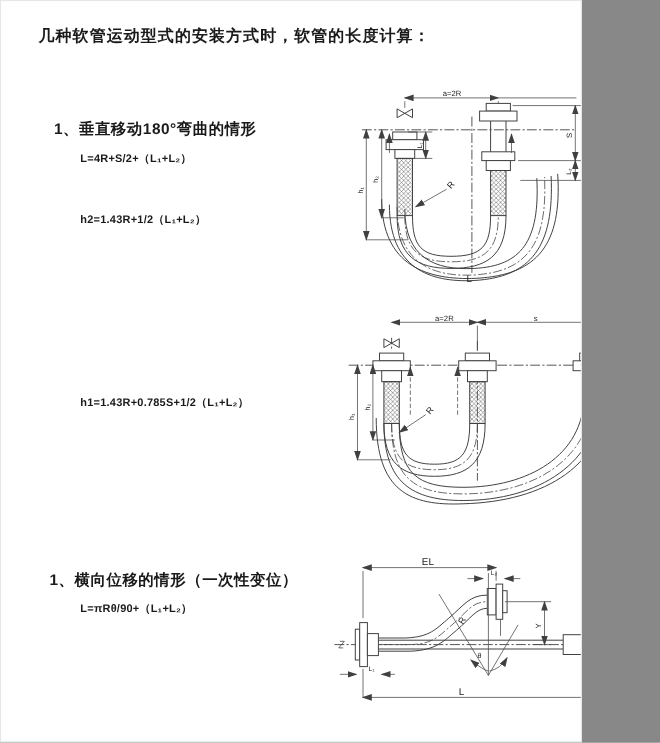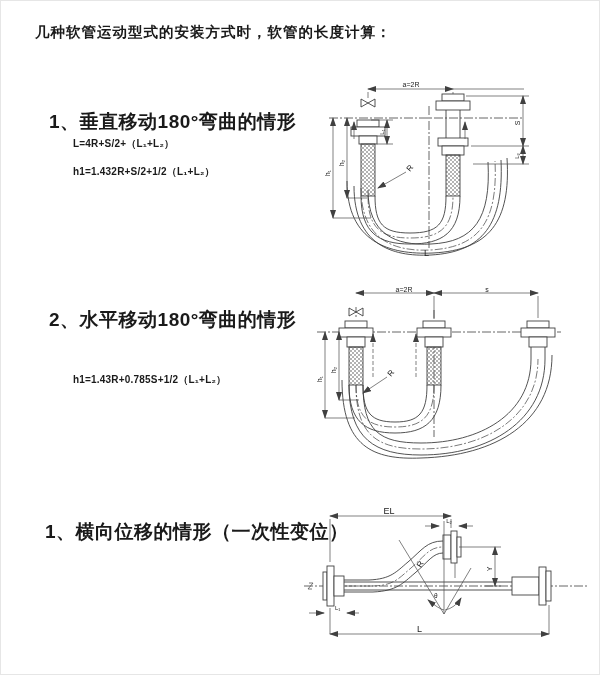--- a/index.html
+++ b/index.html
@@ -1,50 +1,50 @@
 <!DOCTYPE html>
 <html><head>
 <meta charset="utf-8">
 <style>
   html,body{margin:0;padding:0;background:#888;}
   .page{
-    position:relative;width:600px;height:675px;background:#ffffff;
+    position:relative;width:529px;height:675px;background:#ffffff;
     font-family:"Liberation Sans","DejaVu Sans",sans-serif;
     color:#1a1a1a;overflow:hidden;border:1px solid #e6e6e6;box-sizing:border-box;
   }
   .title{position:absolute;left:34px;top:22px;font-size:14.5px;font-weight:600;letter-spacing:1px;}
-  .heading{position:absolute;font-size:19px;font-weight:600;letter-spacing:0.5px;white-space:nowrap;}
+  .heading{position:absolute;font-size:14px;font-weight:600;letter-spacing:0.5px;white-space:nowrap;}
   .formula{position:absolute;left:72px;font-size:10px;font-weight:700;letter-spacing:0.2px;white-space:nowrap;}
   .h1{left:48px;top:108px}
   .f11{top:136px}.f12{top:164px}.f13{top:192px}
   .h2{left:48px;top:306px}
-  .f21{top:332px}.f22{top:372px}.f23{top:384px}
+  .f21{top:332px}.f22{top:358px}.f23{top:384px}
   .h3{left:44px;top:518px}
   .f31{top:545px}.f32{top:571px}.f33{top:597px}
   svg{position:absolute;}
   .d1{left:310px;top:75px}
   .d2{left:308px;top:284px}
   .d3{left:298px;top:505px}
   svg text{font-family:"Liberation Sans","DejaVu Sans",sans-serif;fill:#222;}
 </style>
 </head>
 <body>
 
 <div class="page">
 
   <div class="title">几种软管运动型式的安装方式时，软管的长度计算：</div>
 
   <div class="heading h1">1、垂直移动180°弯曲的情形</div>
   <div class="formula f11">L=4R+S/2+（L₁+L₂）</div>
-  <div class="formula f12">h1=1.432R+S/2+1/2（L₁+L₂）</div>
-
-  <div class="heading h2">2、水平移动180°弯曲的情形</div>
+  <div class="formula f13">h2=1.43R+1/2（L₁+L₂）</div>
+
   <div class="formula f22">h1=1.43R+0.785S+1/2（L₁+L₂）</div>
 
   <div class="heading h3">1、横向位移的情形（一次性变位）</div>
+  <div class="formula f31">L=πRθ/90+（L₁+L₂）</div>
 
   <svg class="d1" width="280" height="185" viewBox="0 0 280 185">
     <defs>
       <marker id="d1a" markerWidth="9" markerHeight="7" refX="8" refY="3" orient="auto-start-reverse" markerUnits="userSpaceOnUse">
         <path d="M0,0 L9,3 L0,6 Z" fill="#404040"></path>
       </marker>
       <pattern id="d1h" width="4" height="4" patternUnits="userSpaceOnUse">
         <path d="M0,4 L4,0 M0,0 L4,4" stroke="#666" stroke-width="0.5"></path>
       </pattern>
     </defs>

